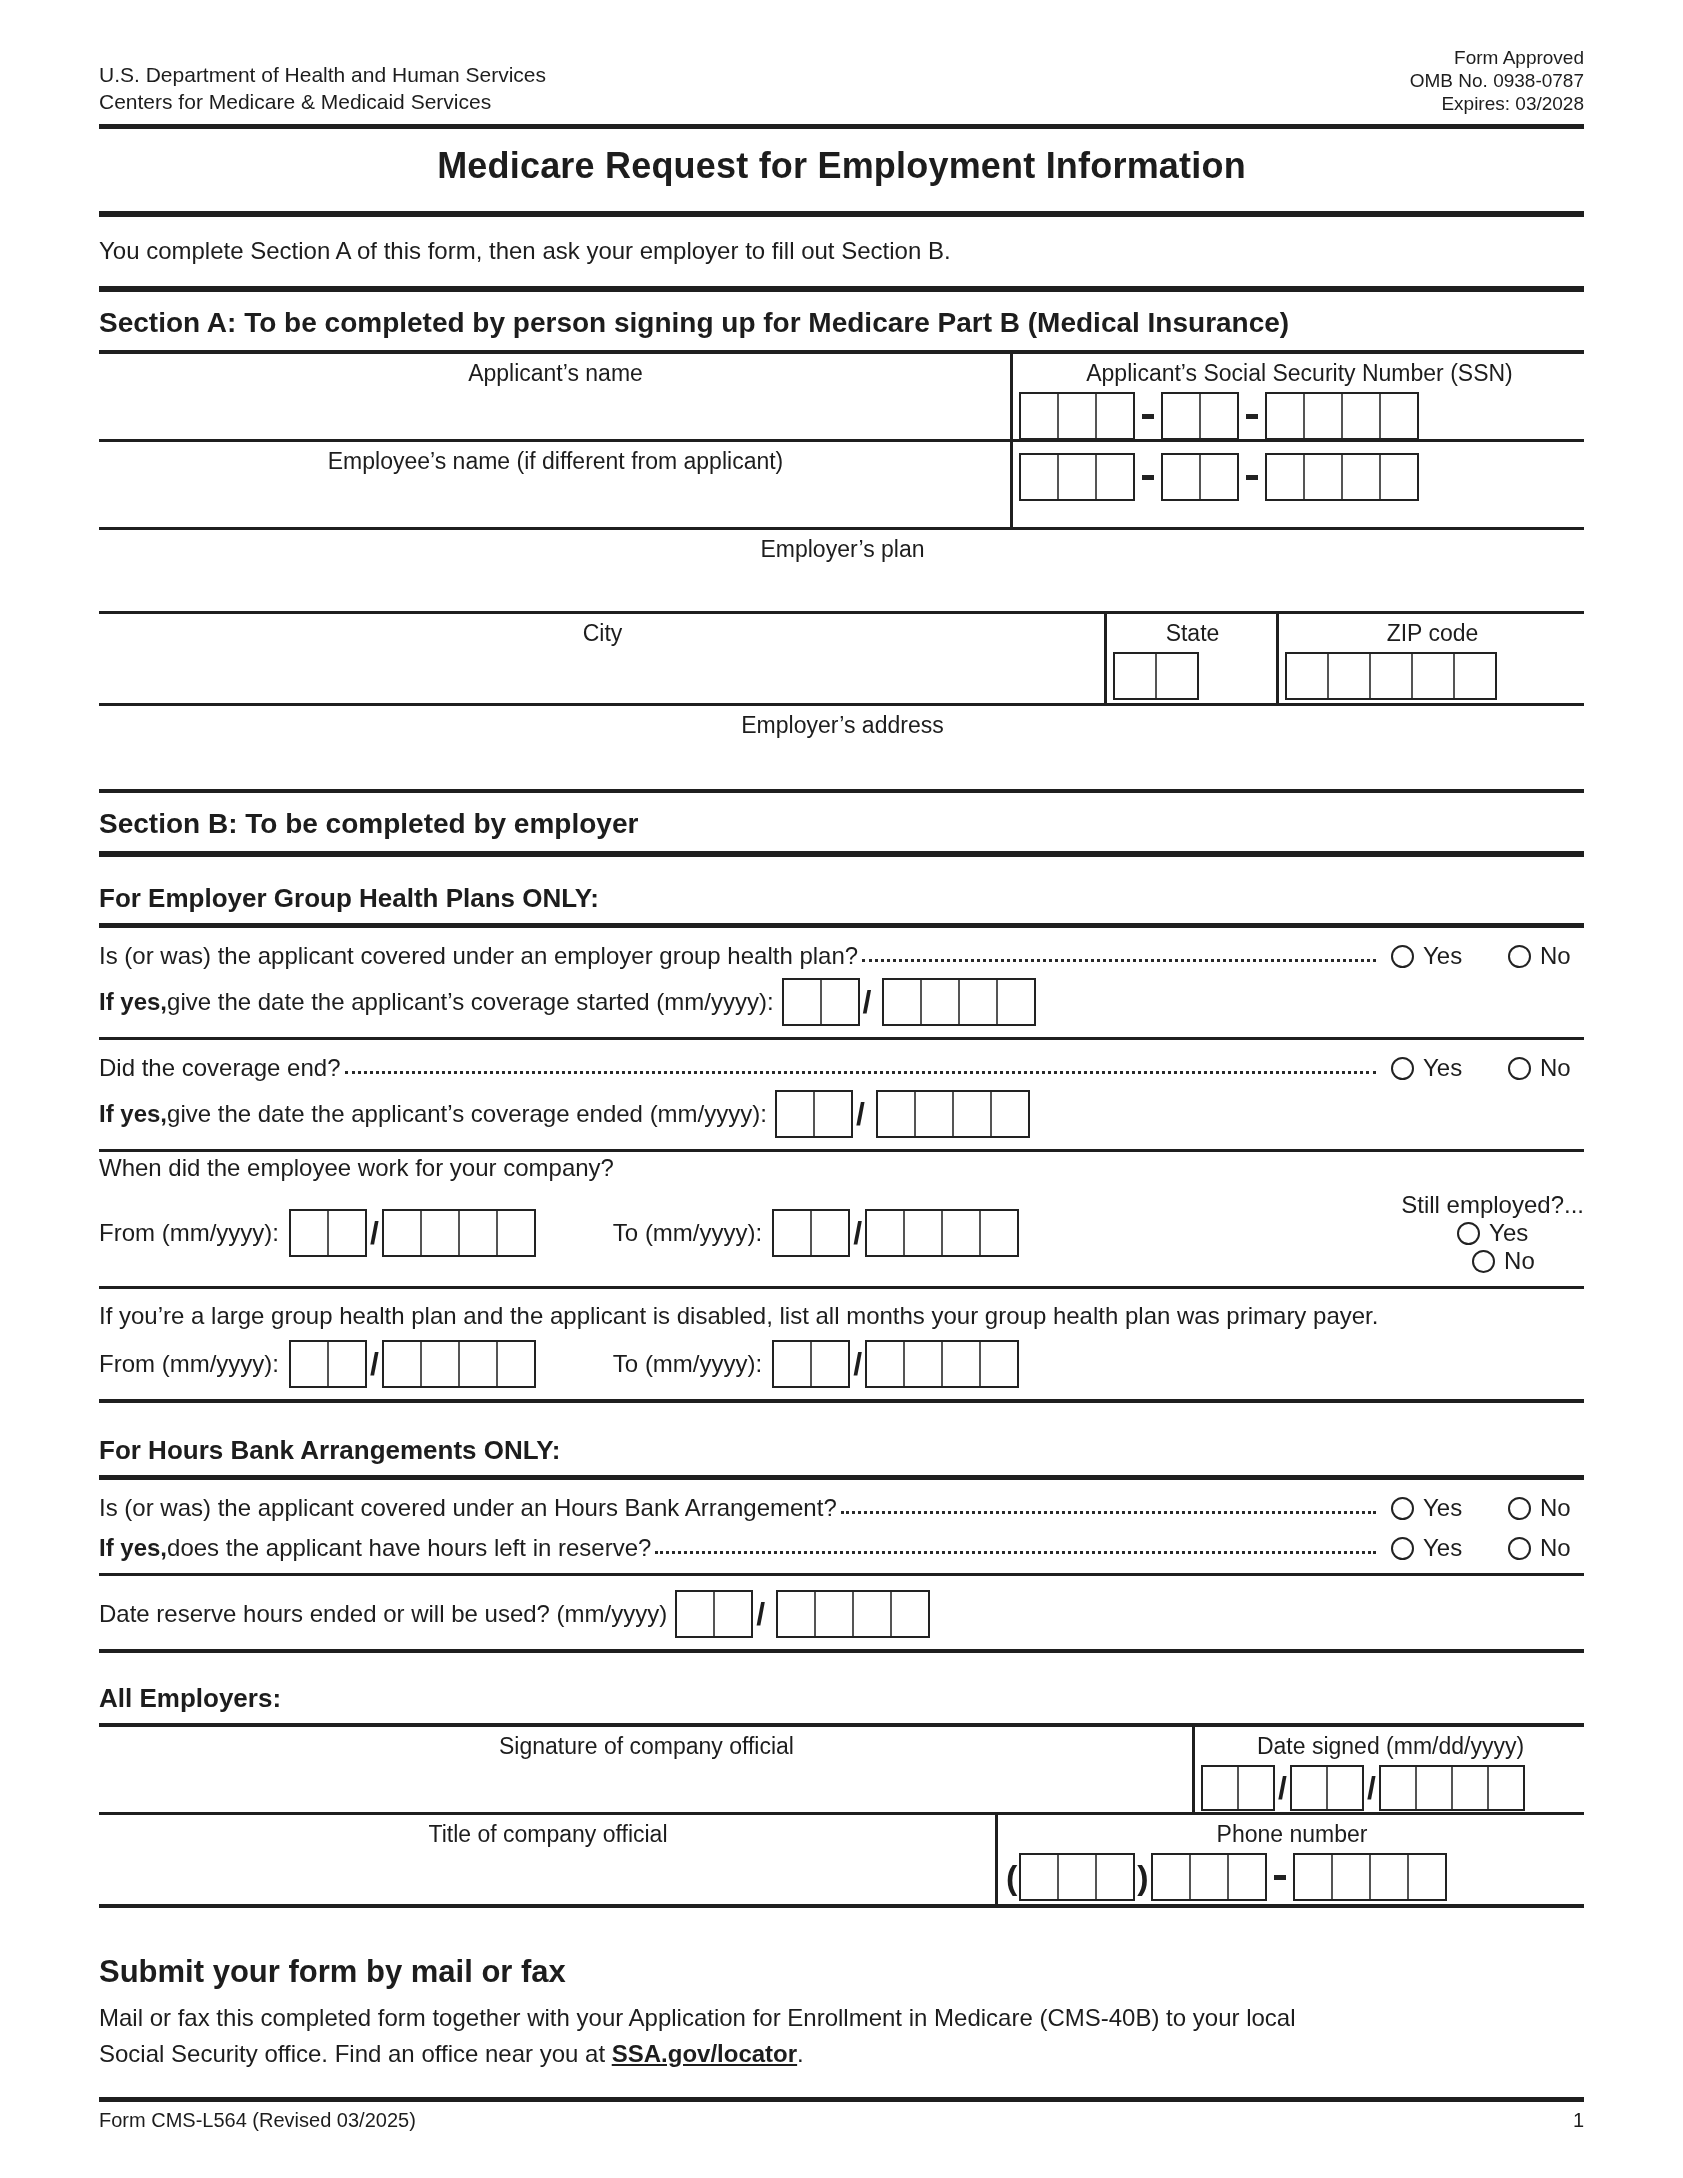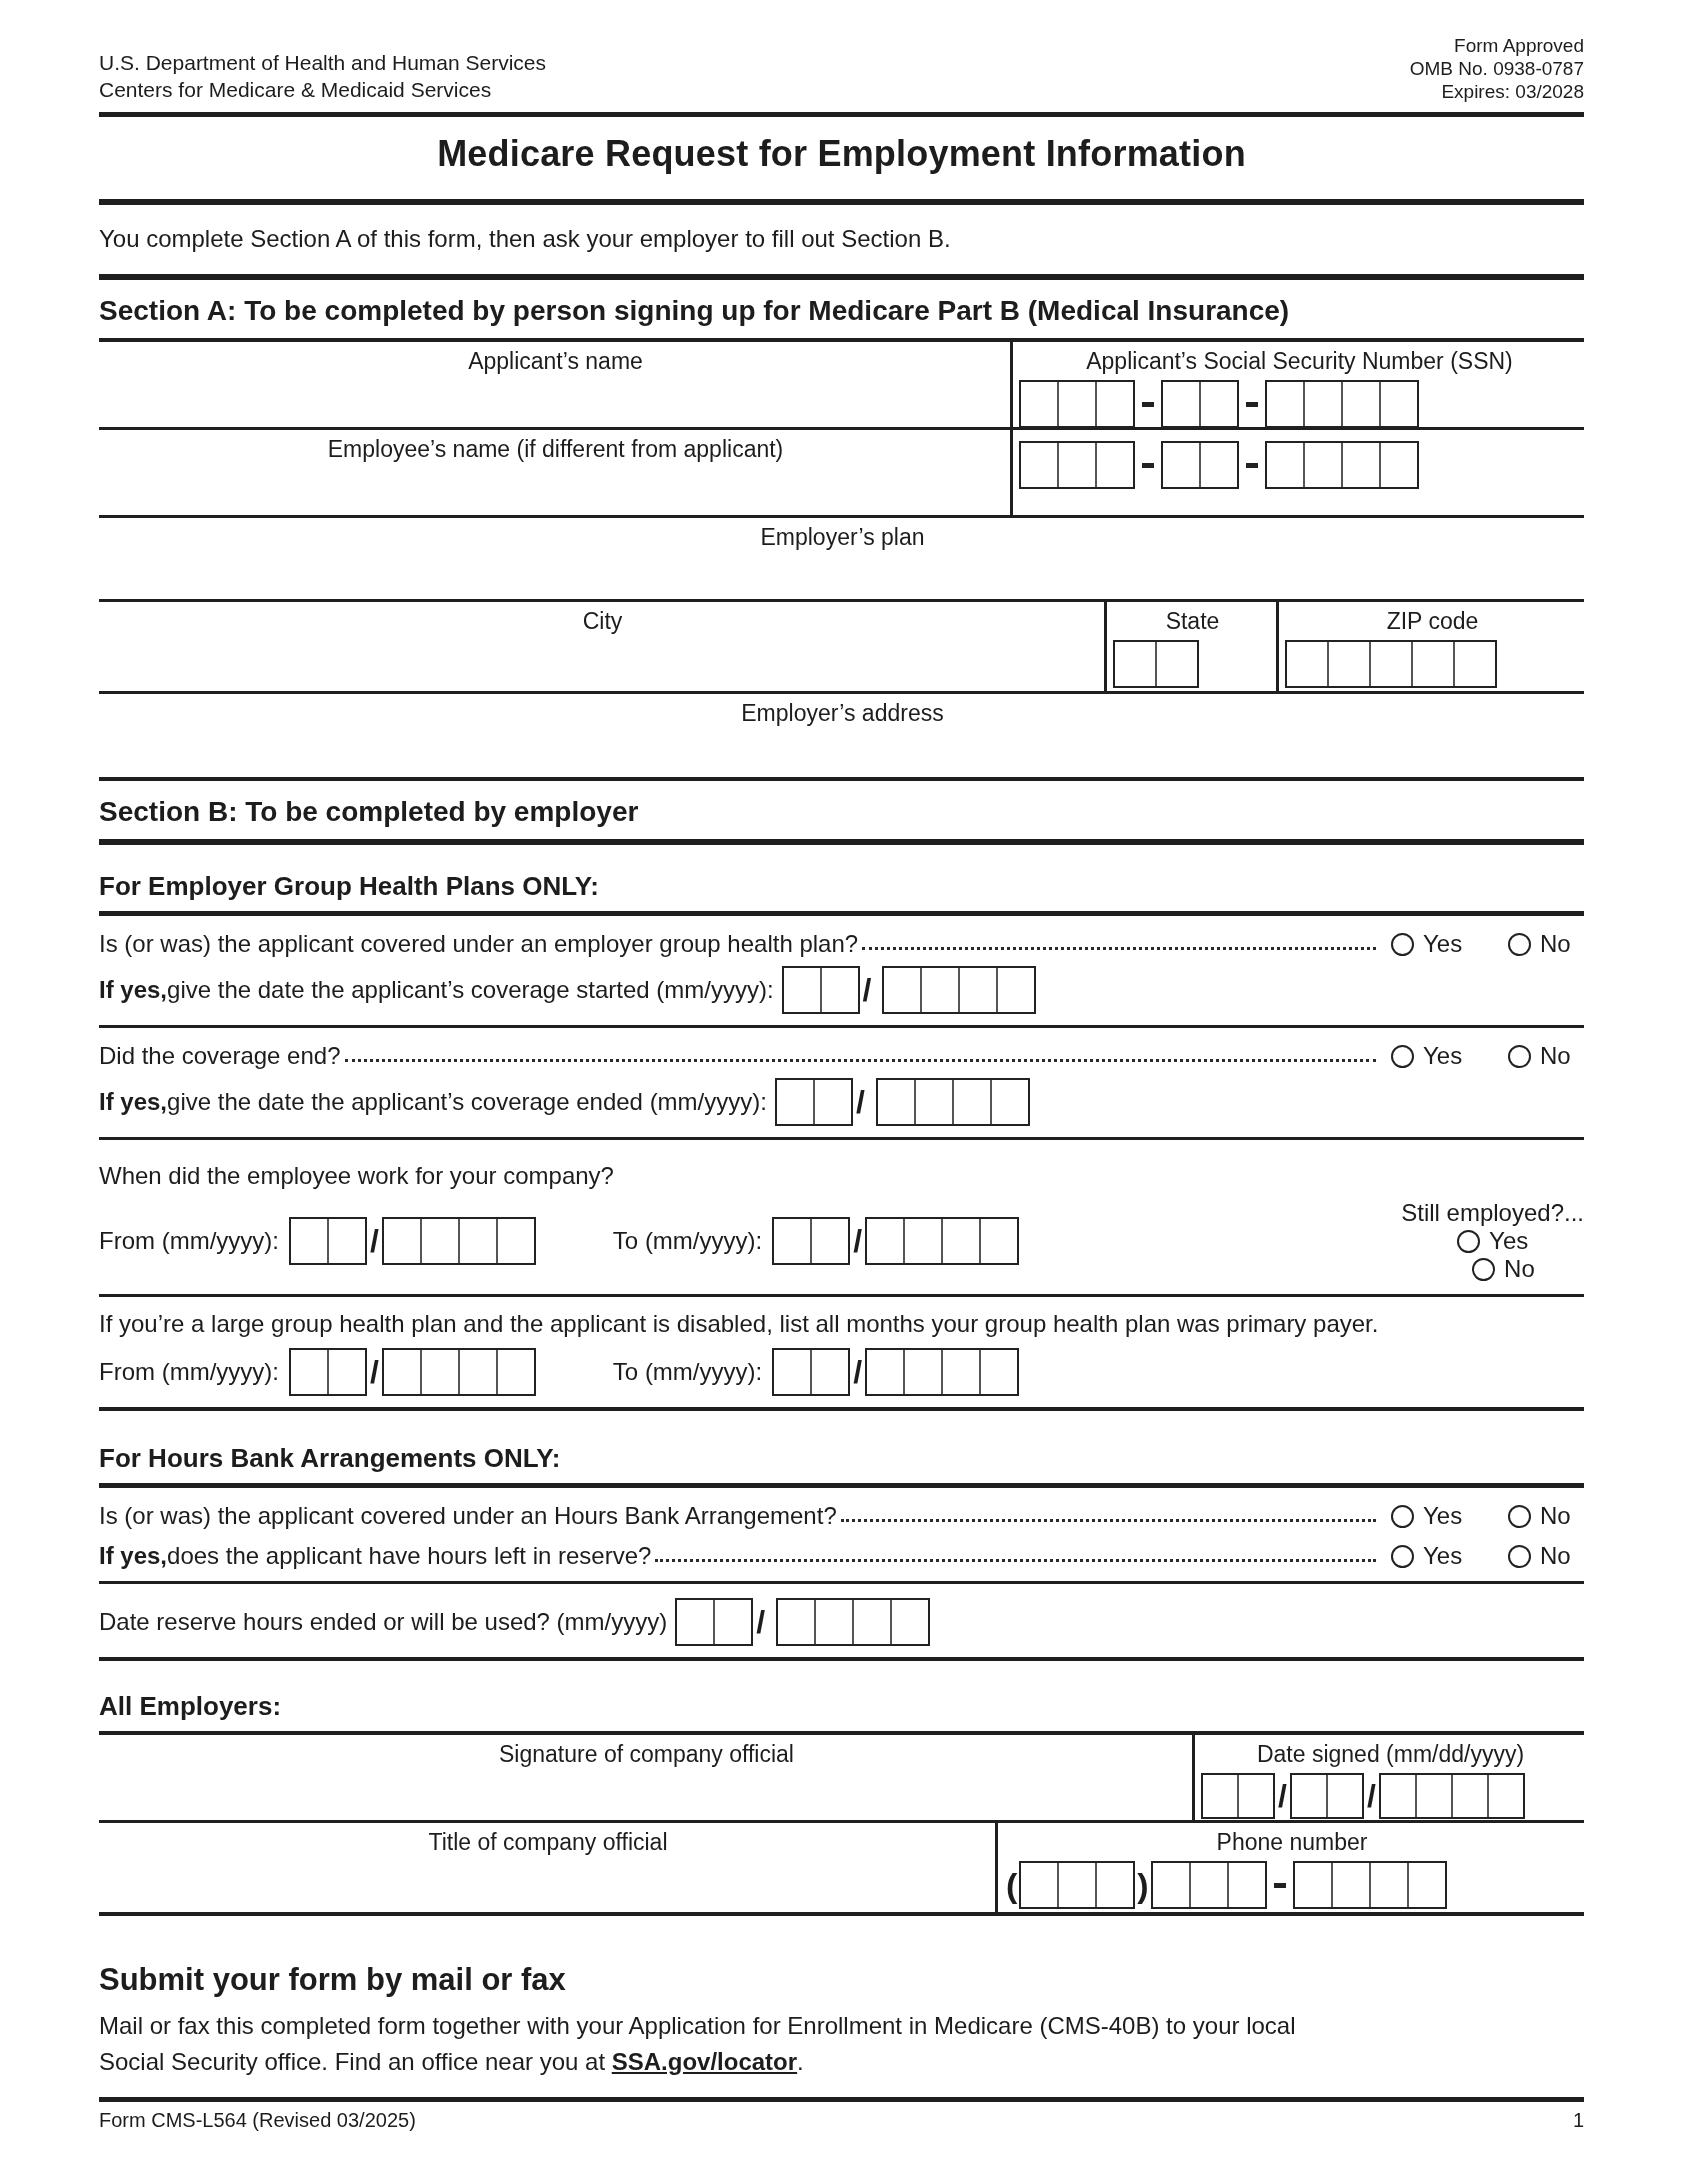--- a/index.html
+++ b/index.html
@@ -1,21 +1,21 @@
 <!DOCTYPE html>
 <html><head>
 <meta charset="utf-8">
 <style>
   html,body{margin:0;padding:0;background:#e8e8e8;}
   .page{width:1683px;height:2178px;background:#fff;position:relative;margin:0 auto;
         font-family:"Liberation Sans",sans-serif;color:#1d1d1d;overflow:hidden;}
   .content{position:absolute;left:99px;right:99px;top:0;}
 
   
-  .hdr{display:flex;justify-content:space-between;align-items:flex-end;padding-top:34px;}
+  .hdr{display:flex;justify-content:space-between;align-items:flex-end;padding-top:46px;}
   .hdr-left{font-size:21px;line-height:27px;}
   .hdr-right{font-size:19px;line-height:23px;text-align:right;}
 
   .rule{background:#1f1f1f;border:0;margin:0;}
   .r5{height:5px;} .r6{height:6px;} .r4{height:4px;} .r3{height:3px;}
 
   .title{font-size:36px;font-weight:bold;text-align:center;margin:16px 0 24px 0;letter-spacing:0.2px;}
   .intro{font-size:24px;margin:20px 0 21px 0;}
   .sec-head{font-size:28px;font-weight:bold;margin:15px 0 11px 0;}
   .sub-head{font-size:26px;font-weight:bold;margin:26px 0 9px 0;}
@@ -45,21 +45,21 @@
   .qrow{display:flex;align-items:center;font-size:24px;margin-top:14px;}
   .leader{flex:1;align-self:flex-end;margin:0 6px 8px 4px;border-bottom:3px dotted #2a2a2a;min-width:30px;height:0;}
   .pair{display:flex;align-items:center;flex:none;width:91px;}
   .pair.no{width:85px;margin-left:26px;}
   .radio{width:19px;height:19px;border:2.5px solid #222;border-radius:50%;flex:none;background:#fff;}
   .pair span{margin-left:9px;}
   .ifyes{display:flex;align-items:center;font-size:24px;margin-top:8px;}
   .ifyes .cb,.inl .cb{margin-left:8px;}
   .b{font-weight:bold;}
   .divline{margin-top:11px;}
-  .qtext-only{font-size:24px;margin-top:22px;}
+  .qtext-only{font-size:24px;margin-top:2px;}
   .fromto{display:flex;align-items:center;font-size:24px;margin-top:9px;}
   .fromto .tolab{margin-left:77px;}
   .still{display:flex;align-items:center;margin-left:auto;flex-direction:column;}
   .note{font-size:24px;line-height:31px;margin-top:11px;max-width:1346px;}
 
   
   .submit-head{font-size:31px;font-weight:bold;margin:46px 0 10px 0;}
   .submit-body{font-size:24px;line-height:36px;max-width:1228px;}
   .lnk{font-weight:bold;text-decoration:underline;color:#1d1d1d;}
 

